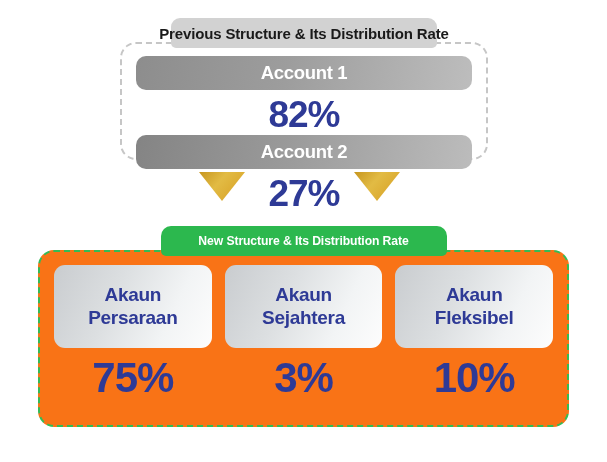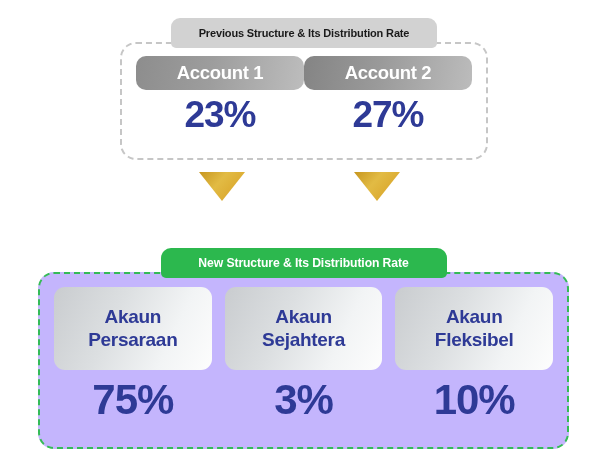--- a/index.html
+++ b/index.html
@@ -37,38 +37,39 @@
     height: 30px;
     background: #d2d2d2;
     border-radius: 9px 9px 5px 5px;
     display: flex;
     align-items: center;
     justify-content: center;
     box-sizing: border-box;
     padding: 0 10px;
   }
   .prev-badge-text {
-    font-size: 11px;
+    font-size: 15px;
     font-weight: bold;
     color: #1a1a1a;
     letter-spacing: -0.15px;
     white-space: nowrap;
   }
 
   .prev-box {
     position: relative;
     margin-top: -6px;
     height: 118px;
     border: 2px dashed #c6c6c6;
     border-radius: 16px;
     background: #ffffff;
     box-sizing: border-box;
     display: flex;
     z-index: 1;
     padding: 12px 14px 10px 14px;
+    flex-direction: column;
   }
 
   .prev-col {
     flex: 1;
     display: flex;
     flex-direction: column;
     align-items: center;
   }
 
   .acct-pill {
@@ -109,21 +110,21 @@
     width: 46px;
     height: 29px;
   }
   .arrow.a1 { left: 199px; }
   .arrow.a2 { left: 354px; }
 
   
   .new-section {
     position: absolute;
     left: 38px;
-    top: 248px;
+    top: 226px;
     width: 531px;
   }
 
   .new-badge {
     position: relative;
     z-index: 3;
     margin: 0 auto;
     width: 286px;
     height: 30px;
     background: #2cb84e;
@@ -141,21 +142,21 @@
     letter-spacing: -0.1px;
     white-space: nowrap;
   }
 
   .new-box {
     position: relative;
     margin-top: -6px;
     height: 177px;
     border: 2px dashed #34bb56;
     border-radius: 16px;
-    background: #c4b5fd;
+    background: #f97316;
     box-sizing: border-box;
     z-index: 1;
     padding: 13px 14px 10px 14px;
   }
 
   .new-row {
     display: flex;
     gap: 13px;
   }
   .new-col {
@@ -203,21 +204,21 @@
     <div class="prev-badge">
       <span class="prev-badge-text">Previous Structure &amp; Its Distribution Rate</span>
     </div>
 
     <div class="prev-box">
 
       <div class="prev-col">
         <div class="acct-pill one">
           <span class="acct-pill-text">Account 1</span>
         </div>
-        <div class="pct-top">23%</div>
+        <div class="pct-top">82%</div>
       </div>
 
       <div class="prev-col">
         <div class="acct-pill two">
           <span class="acct-pill-text">Account 2</span>
         </div>
         <div class="pct-top">27%</div>
       </div>
 
     </div>

